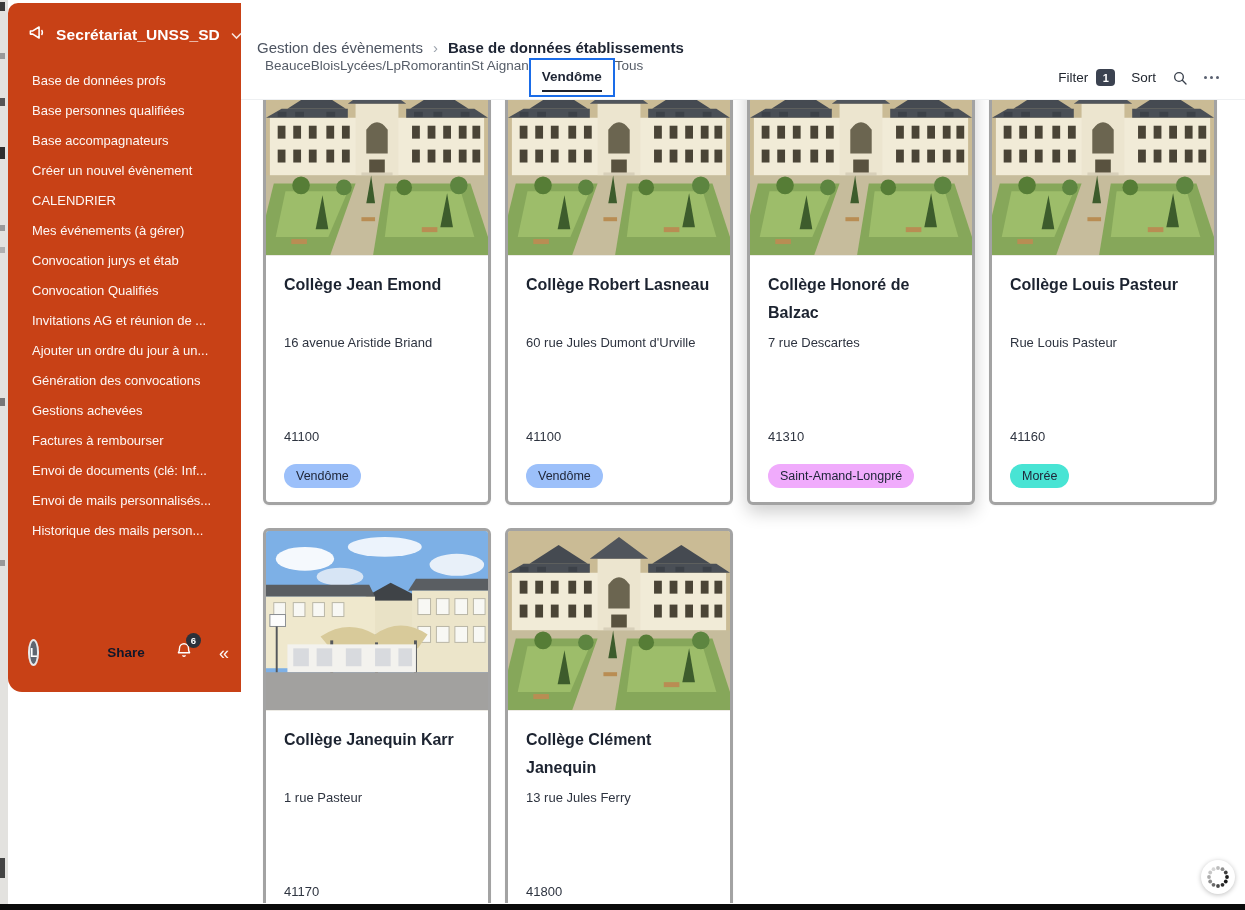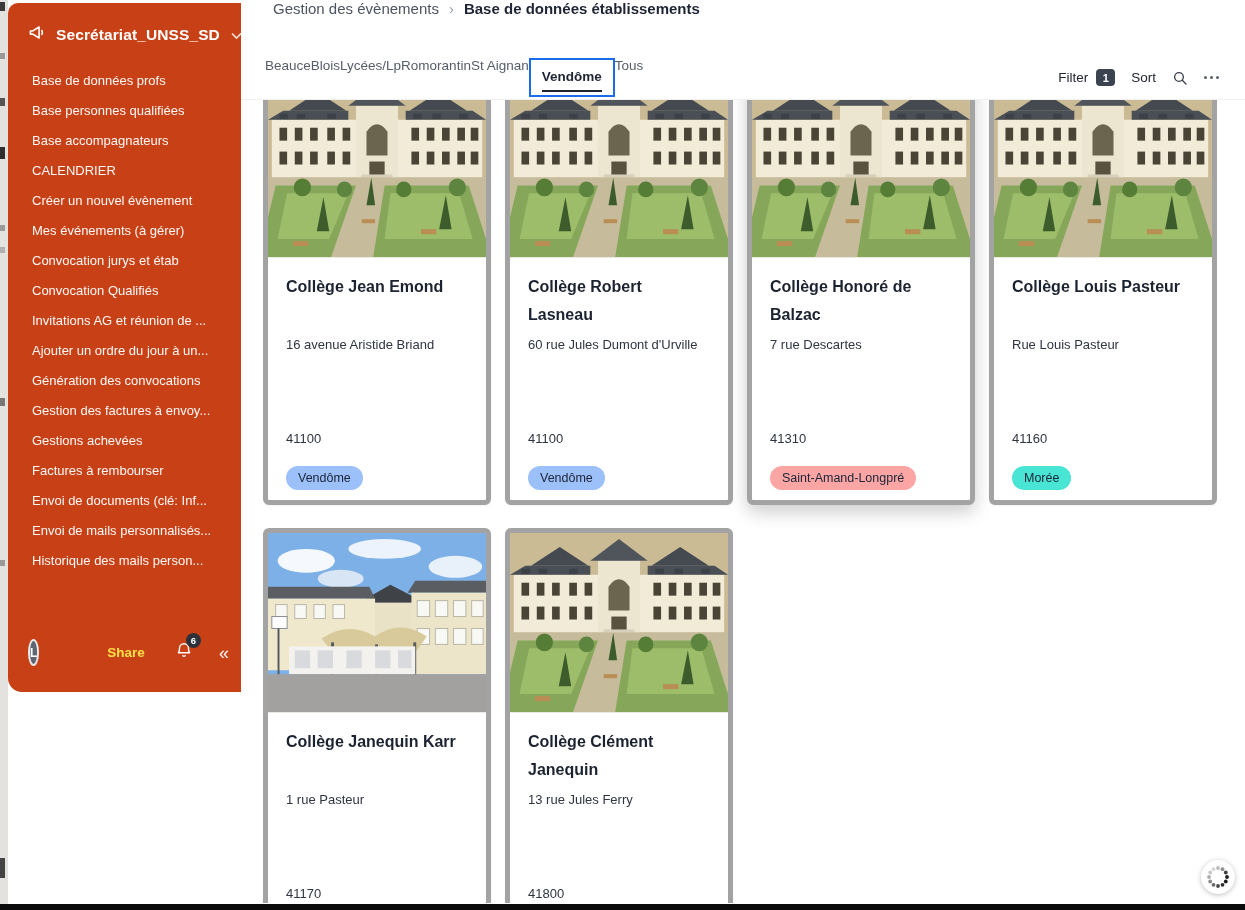--- a/index.html
+++ b/index.html
@@ -18,30 +18,30 @@
   .sb-title { font-size:15.5px; font-weight:700; letter-spacing:.1px; white-space:nowrap; }
   .sb-chevron { margin-left:2px; opacity:.85; }
   .sb-nav { flex:1 1 auto; padding:4px 10px; overflow:hidden; }
   .nav-item { font-size:13px; line-height:16px; padding:7px 14px; margin:0 0 0 0;
     color:rgba(255,255,255,.96); border-radius:8px; white-space:nowrap; cursor:pointer; }
   .nav-item.selected { background:var(--sidebar-selected-bg); font-weight:700; }
   .sb-footer { display:flex; align-items:center; padding:14px 22px 26px 20px; }
   .avatar { width:27px; height:27px; border-radius:50%; background:#5f6671;
     border:2px solid rgba(255,255,255,.85); color:#fff; font-size:12px; font-weight:700;
     display:flex; align-items:center; justify-content:center; }
-  .share-label { margin-left:68px; font-size:13.5px; font-weight:700; color:#fde047; cursor:pointer; }
+  .share-label { margin-left:68px; font-size:13.5px; font-weight:700; color:#0f172a; cursor:pointer; }
   .bell-wrap { position:relative; margin-left:30px; cursor:pointer; }
   .bell-badge { position:absolute; top:-8px; right:-8px; min-width:15px; height:15px; padding:0 3px;
     background:#2c313a; border-radius:8px; font-size:9.5px; font-weight:700; color:#fff;
     display:flex; align-items:center; justify-content:center; }
   .collapse-icon { margin-left:26px; font-size:18px; line-height:1; opacity:.95; cursor:pointer; }
 
   
   .main { position:absolute; left:241px; top:0; width:1004px; height:904px; background:#fff; z-index:2; }
-  .breadcrumb-bar { height:56px; display:flex; align-items:flex-start; padding-left:32px; }
+  .breadcrumb-bar { height:56px; display:flex; align-items:flex-end; padding-left:16px; }
   .crumb-parent { font-size:15px; color:#4d5461; cursor:pointer; }
   .crumb-sep { margin:0 10px; color:#9aa1ab; font-size:15px; }
   .crumb-current { font-size:15px; font-weight:700; color:#1d2433; }
 
   .tab-bar { height:44px; display:flex; align-items:center; padding:0 26px 0 24px;
     border-bottom:1px solid #eef0f2; }
   .tabs { display:flex; }
   .tab { font-size:13.5px; color:#565d68; cursor:pointer; white-space:nowrap; }
   .tab.active { font-weight:700; color:#1d2433; border:2px solid var(--focus-border);
     padding:9px 11px 11px; position:relative; background:#fff; }
@@ -54,21 +54,21 @@
     border-radius:4px; color:#fff; font-size:11px; font-weight:700;
     display:flex; align-items:center; justify-content:center; }
   .icon-btn { cursor:pointer; display:flex; align-items:center; }
   .dots { display:flex; gap:3px; }
   .dots i { width:3px; height:3px; border-radius:50%; background:#596070; display:block; }
 
   
   .content { position:relative; height:803px; overflow:hidden; background:#fff; }
   .cards-grid { position:absolute; left:22px; top:-27px; display:grid;
     grid-template-columns:repeat(4, 228px); gap:23px 14px; }
-  .card { width:228px; height:432px; background:#fff; border:5px solid #a3a3a3; border-radius:6px;
+  .card { width:228px; height:432px; background:#fff; border:3px solid #a3a3a3; border-radius:6px;
     box-shadow:0 1px 2px rgba(0,0,0,.05); overflow:hidden; cursor:pointer; }
   .card.elevated { box-shadow:0 7px 18px rgba(0,0,0,.20); }
   .card-img { height:180px; overflow:hidden; background:#cabb95; border-bottom:1px solid #eceae4; }
   .card-img svg { display:block; width:100%; height:100%; }
   .card-body { position:relative; height:252px; padding:0 18px; }
   .card-title { position:absolute; top:15px; left:18px; right:18px; font-size:16px; font-weight:700;
     color:#1c2330; line-height:1.75; }
   .card-address { position:absolute; top:79px; left:18px; right:18px; font-size:13px; color:#2e3440; }
   .card-postal { position:absolute; top:173px; left:18px; font-size:13px; color:#2e3440; }
   .card-badge { position:absolute; top:208px; left:18px; font-size:12.5px; color:#20273a;
@@ -107,29 +107,28 @@
     <span class="sb-chevron">
       <svg width="11" height="8" viewBox="0 0 11 8" fill="none" stroke="#ffffff" stroke-width="1.6">
           <path d="M1 1.5l4.5 4.5L10 1.5"></path>
         </svg>
     </span>
   </div>
   <div class="sb-nav">
       <div class="nav-item">Base de données profs</div>
       <div class="nav-item">Base personnes qualifiées</div>
       <div class="nav-item">Base accompagnateurs</div>
+      <div class="nav-item">Créer un nouvel évènement</div>
       <div class="nav-item">CALENDRIER</div>
-      <div class="nav-item">Créer un nouvel évènement</div>
       <div class="nav-item">Mes événements (à gérer)</div>
       <div class="nav-item">Convocation jurys et étab</div>
       <div class="nav-item">Convocation Qualifiés</div>
       <div class="nav-item">Invitations AG et réunion de ...</div>
       <div class="nav-item">Ajouter un ordre du jour à un...</div>
       <div class="nav-item">Génération des convocations</div>
-      <div class="nav-item">Gestion des factures à envoy...</div>
       <div class="nav-item">Gestions achevées</div>
       <div class="nav-item">Factures à rembourser</div>
       <div class="nav-item">Envoi de documents (clé: Inf...</div>
       <div class="nav-item">Envoi de mails personnalisés...</div>
       <div class="nav-item">Historique des mails person...</div>
     </div>
   <div class="sb-footer">
     <div class="avatar">L</div>
     <div class="share-label">Share</div>
     <div class="bell-wrap">
@@ -382,21 +381,21 @@
         <rect x="98" y="142" width="14" height="4" fill="#b98d53"></rect>
         <rect x="160" y="152" width="16" height="5" fill="#b98d53"></rect>
         <rect x="26" y="164" width="16" height="5" fill="#b98d53"></rect>
       </svg>
 
     </div>
     <div class="card-body">
       <div class="card-title">Collège Honoré de Balzac</div>
       <div class="card-address">7 rue Descartes</div>
       <div class="card-postal">41310</div>
-      <div class="card-badge" style="background: #fca5a5;">Saint-Amand-Longpré</div>
+      <div class="card-badge" style="background: #f0abfc;">Saint-Amand-Longpré</div>
     </div>
   </div>
         <div class="card">
     <div class="card-img">
       <svg class="img-illustration" viewBox="0 0 228 180" preserveAspectRatio="none">
         <rect width="228" height="180" fill="#cabb95"></rect>
         <rect x="4" y="42" width="220" height="58" fill="#f1ebd7"></rect>
         <polygon points="0,42 16,33 84,33 84,42" fill="#4a4f56"></polygon>
         <polygon points="22,33 52,14 82,33" fill="#454a51"></polygon>
         <polygon points="144,42 144,33 214,33 228,42" fill="#4a4f56"></polygon>

